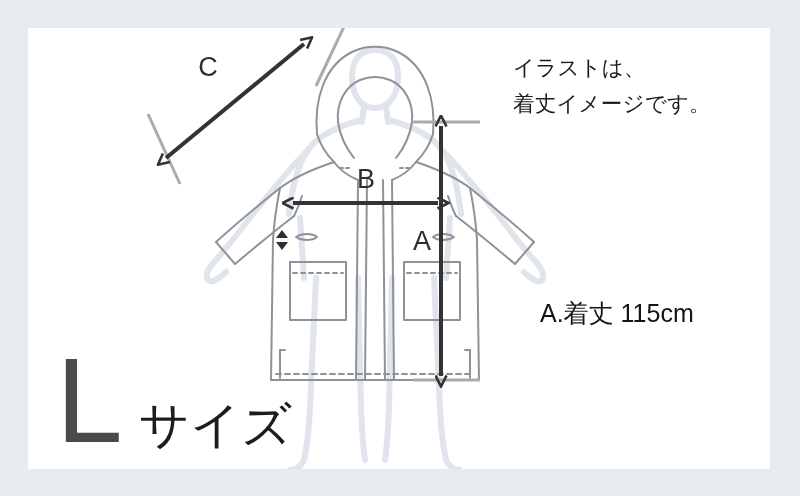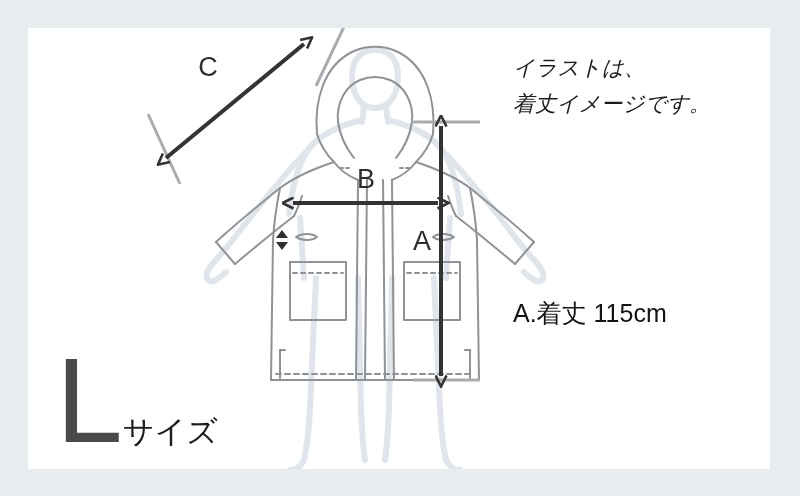--- a/index.html
+++ b/index.html
@@ -41,51 +41,51 @@
     position: absolute;
     left: 485px;
     top: 22px;
     width: 250px;
     color: #1c1c1c;
     font-size: 21.5px;
     line-height: 36px;
     letter-spacing: 0.2px;
     white-space: nowrap;
   }
-  .note-line { display: block; font-style: italic; }
+  .note-line { display: block; }
   .spec-block {
     position: absolute;
     left: 485px;
     top: 258px;
     width: 255px;
     color: #141414;
     font-size: 25px;
     line-height: 54px;
     white-space: nowrap;
   }
-  .spec-row { display: block; }
+  .spec-row { display: block; margin-left: 27px; }
   .size-block {
     position: absolute;
     left: 28px;
     top: 322px;
     display: flex;
     align-items: baseline;
   }
   .size-letter {
     font-size: 120px;
     line-height: 100px;
     color: #4a4a4a;
     font-weight: 400;
     letter-spacing: -2px;
   }
   .size-word {
-    font-size: 31px;
+    font-size: 50px;
     line-height: 44px;
     color: #1c1c1c;
-    margin-left: 2px;
+    margin-left: 18px;
     letter-spacing: 0px;
     font-family: Liberation Serif, serif;
   }
 </style>
 </head>
 <body>
 
 <div id="page">
   <div id="canvas">
 

